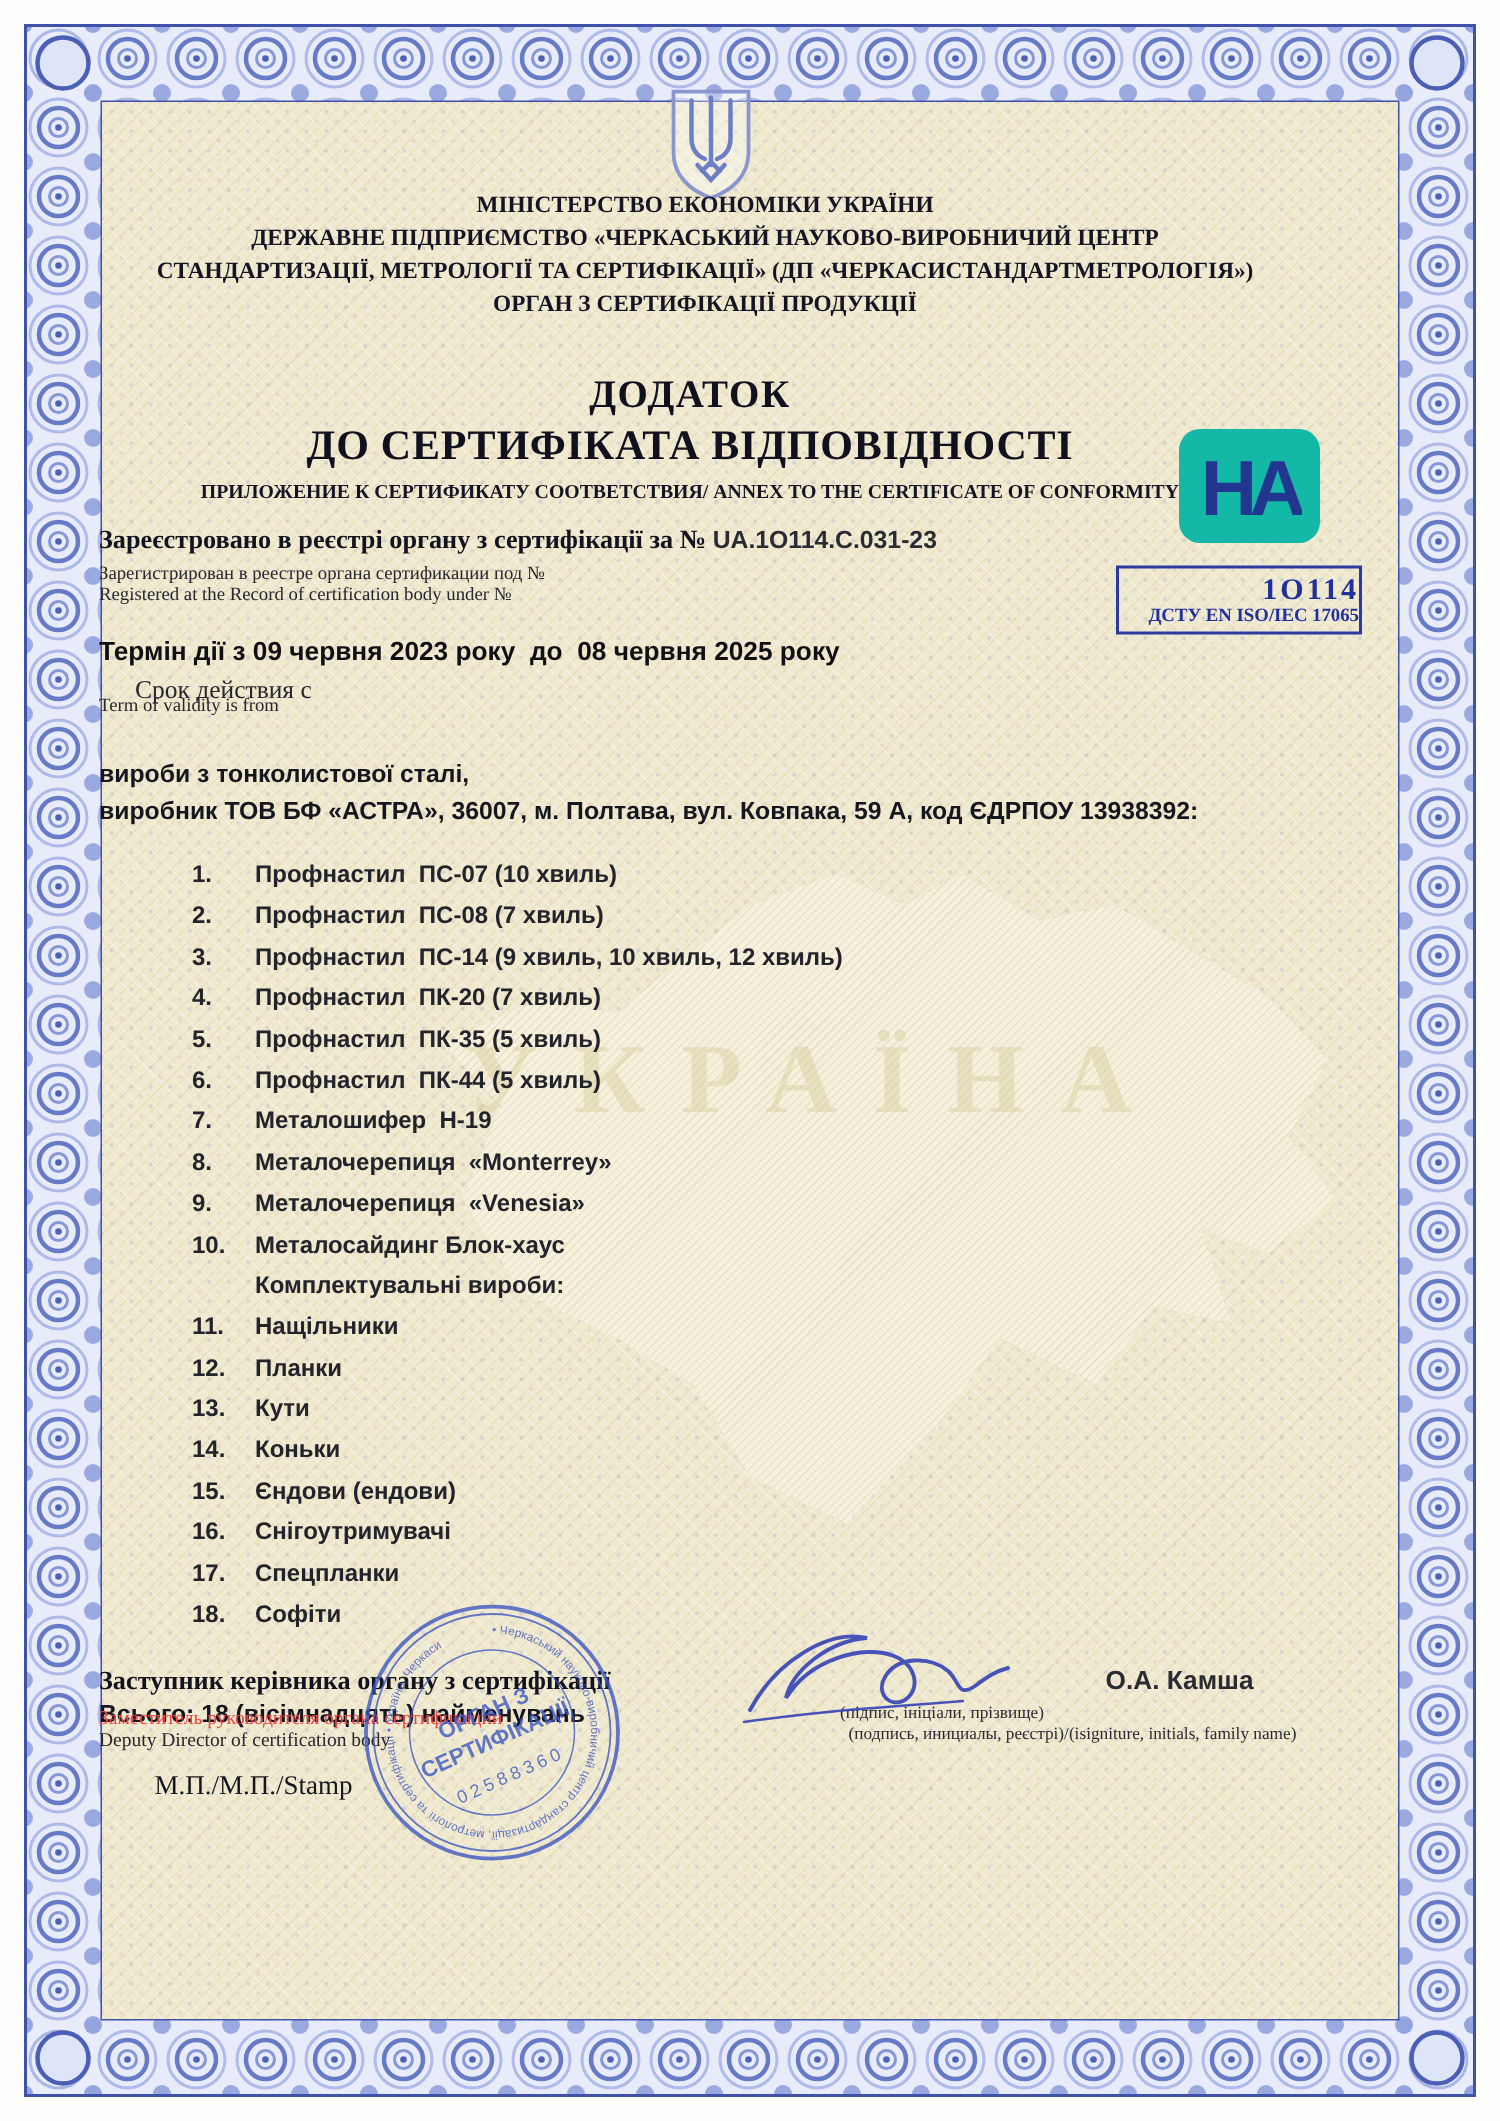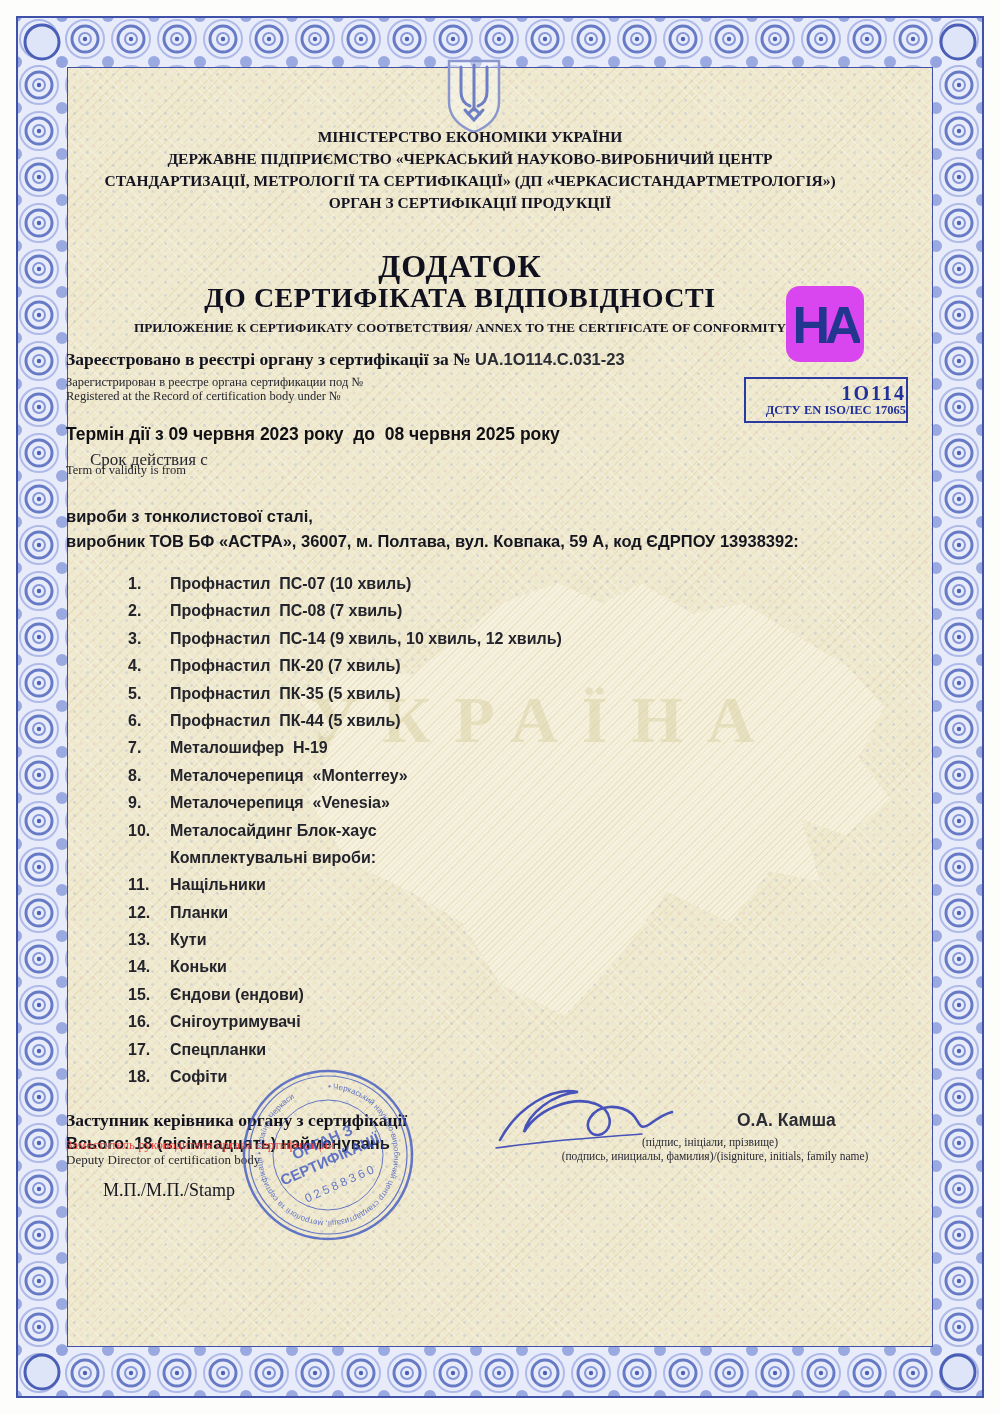--- a/index.html
+++ b/index.html
@@ -31,30 +31,30 @@
     color:rgba(210,200,150,.40);}
 
   
   .abs{position:absolute;z-index:4;}
   .ser-b{font-family:"Liberation Serif",serif;font-weight:bold;}
   .ser{font-family:"Liberation Serif",serif;}
   .sans-b{font-family:"Liberation Sans",sans-serif;font-weight:bold;}
 
   .header-block{left:70px;top:126px;width:800px;text-align:center;
     font-size:15.5px;line-height:22px;color:#141422;}
-  .title1{left:70px;top:248px;width:780px;text-align:center;font-size:32px;letter-spacing:1px;color:#10101e;}
+  .title1{left:70px;top:248px;width:780px;text-align:center;font-size:26px;letter-spacing:1px;color:#10101e;}
   .title2{left:70px;top:282px;width:780px;text-align:center;font-size:28px;letter-spacing:.5px;color:#10101e;}
   .subtitle{left:70px;top:320px;width:780px;text-align:center;font-size:13.2px;color:#141424;}
 
   .reg-main{left:66px;top:349px;font-size:17.5px;color:#13131f;}
   .reg-main .num{font-family:"Liberation Sans",sans-serif;font-weight:bold;font-size:16.5px;color:#2b2b33;}
   .reg-ru{left:66px;top:375px;font-size:12.5px;color:#26262e;}
   .reg-en{left:66px;top:389px;font-size:12.5px;color:#26262e;}
 
-  .accred-logo{left:786px;top:286px;width:78px;height:76px;border-radius:14px;background:#d946ef;
+  .accred-logo{left:786px;top:286px;width:94px;height:76px;border-radius:14px;background:#14b8a6;
     display:flex;align-items:center;justify-content:center;z-index:5;}
   .accred-box{left:744px;top:377px;width:160px;height:42px;border:2px solid #2a3aa0;z-index:5;
     display:flex;flex-direction:column;align-items:flex-end;justify-content:center;color:#22309c;}
   .accred-code{font-size:20px;letter-spacing:2px;line-height:20px;}
   .accred-std{font-size:12.5px;line-height:15px;}
 
   .valid-main{left:66px;top:424px;font-size:17.5px;color:#101014;white-space:pre-wrap;}
   .valid-ru{left:66px;top:450px;font-size:17px;color:#26262e;padding-left:24px;}
   .valid-en{left:66px;top:463px;font-size:12.5px;color:#26262e;}
 
@@ -66,21 +66,21 @@
   .prow .num{width:42px;}
 
   .total{left:66px;top:1134px;font-size:16.5px;color:#16161f;}
 
   .pos-uk{left:66px;top:1110px;font-size:17.5px;color:#13131f;}
   .pos-ru{left:66px;top:1137px;font-size:13px;color:#ef4444;}
   .pos-en{left:66px;top:1152px;font-size:13px;color:#26262e;}
   .mp{left:103px;top:1180px;font-size:18px;color:#16161f;}
 
   .sig-name{left:737px;top:1110px;font-size:17.5px;color:#2b2b33;}
-  .cap1{left:560px;top:1136px;width:300px;text-align:center;font-size:11.5px;color:#2a2a34;}
+  .cap1{left:560px;top:1136px;width:300px;font-size:11.5px;color:#2a2a34;}
   .cap2{left:500px;top:1150px;width:430px;text-align:center;font-size:11.5px;color:#2a2a34;}
 
   .stamp-svg{position:absolute;left:241px;top:1068px;z-index:6;opacity:.78;}
   .sig-svg{position:absolute;left:492px;top:1078px;z-index:6;}
   .emblem-svg{position:absolute;left:445px;top:58px;z-index:4;}
 </style>
 </head>
 <body>
 
 <div class="page">
@@ -188,21 +188,21 @@
   </div>
 
   <div class="abs total sans-b">Всього: 18 (вісімнадцять) найменувань</div>
 
   <div class="abs pos-uk ser-b">Заступник керівника органу з сертифікації</div>
   <div class="abs pos-ru ser">Заместитель руководителя органа сертификации</div>
   <div class="abs pos-en ser">Deputy Director of certification body</div>
   <div class="abs mp ser">М.П./М.П./Stamp</div>
   <div class="abs sig-name sans-b">О.А. Камша</div>
   <div class="abs cap1 ser">(підпис, ініціали, прізвище)</div>
-  <div class="abs cap2 ser">(подпись, инициалы, фамилия)/(isigniture, initials, family name)</div>
+  <div class="abs cap2 ser">(подпись, инициалы, реєстрі)/(isigniture, initials, family name)</div>
 
   <svg class="sig-svg" width="190" height="80" viewBox="0 0 190 80">
     <g fill="none" stroke="#3a47b8" stroke-width="2.6" stroke-linecap="round" opacity="0.92">
       <path d="M8 62 C25 30 60 8 86 14 C60 16 36 36 32 54 C48 28 84 18 104 26 C120 32 122 50 110 56 C100 60 92 50 98 40 C106 26 128 26 140 36 C148 43 146 54 158 46 C166 40 172 36 180 34"></path>
       <path d="M4 70 C60 62 100 60 150 56" stroke-width="1.6"></path>
     </g>
   </svg>
 
   <svg class="stamp-svg" width="174" height="174" viewBox="0 0 174 174">
     <defs>

